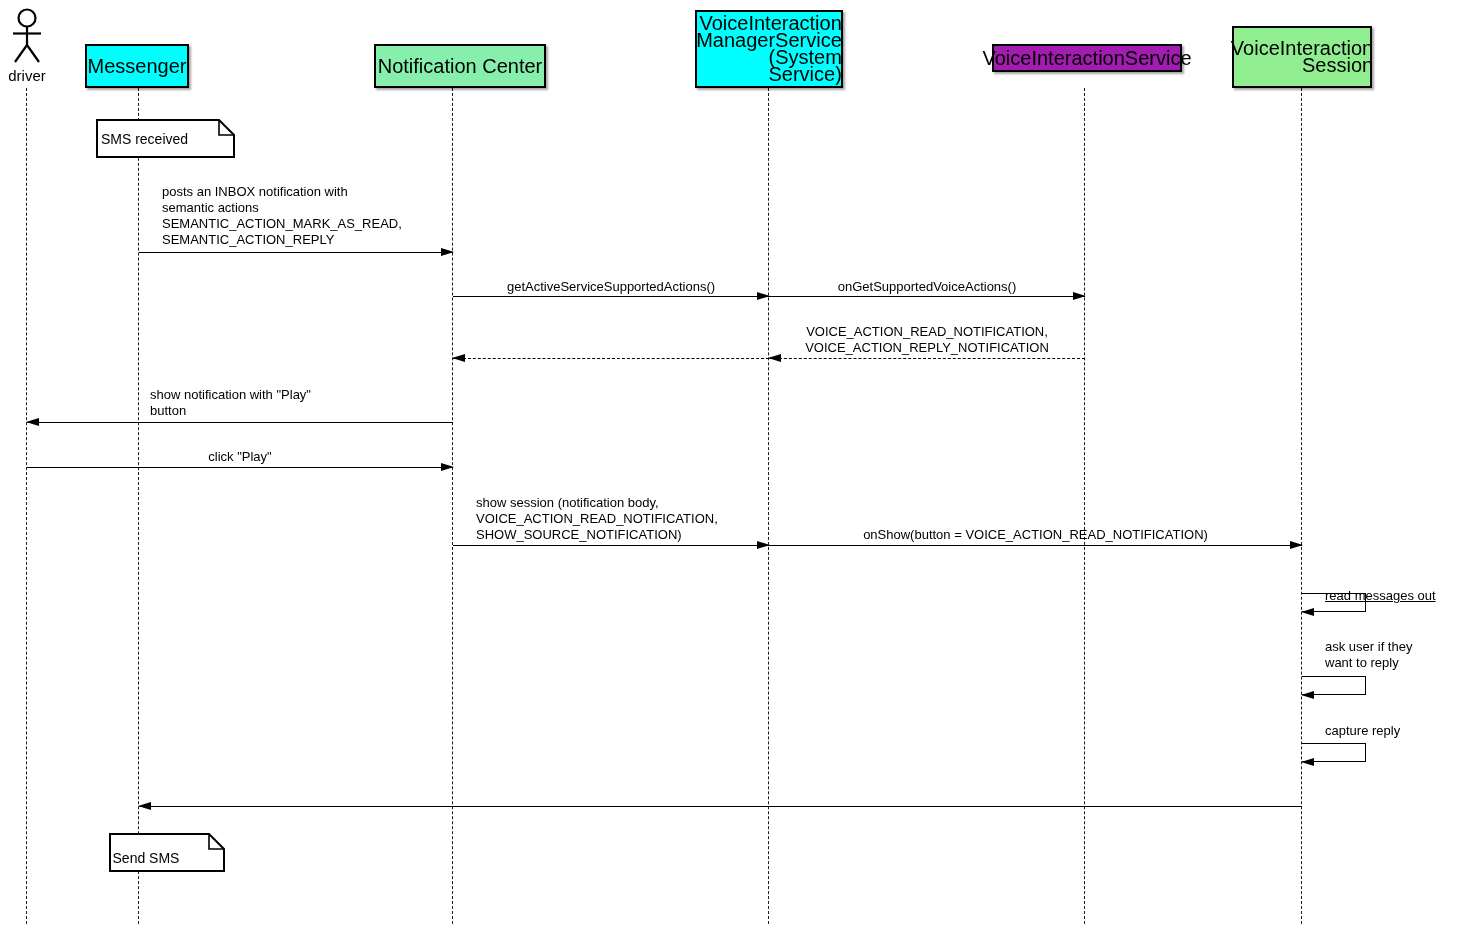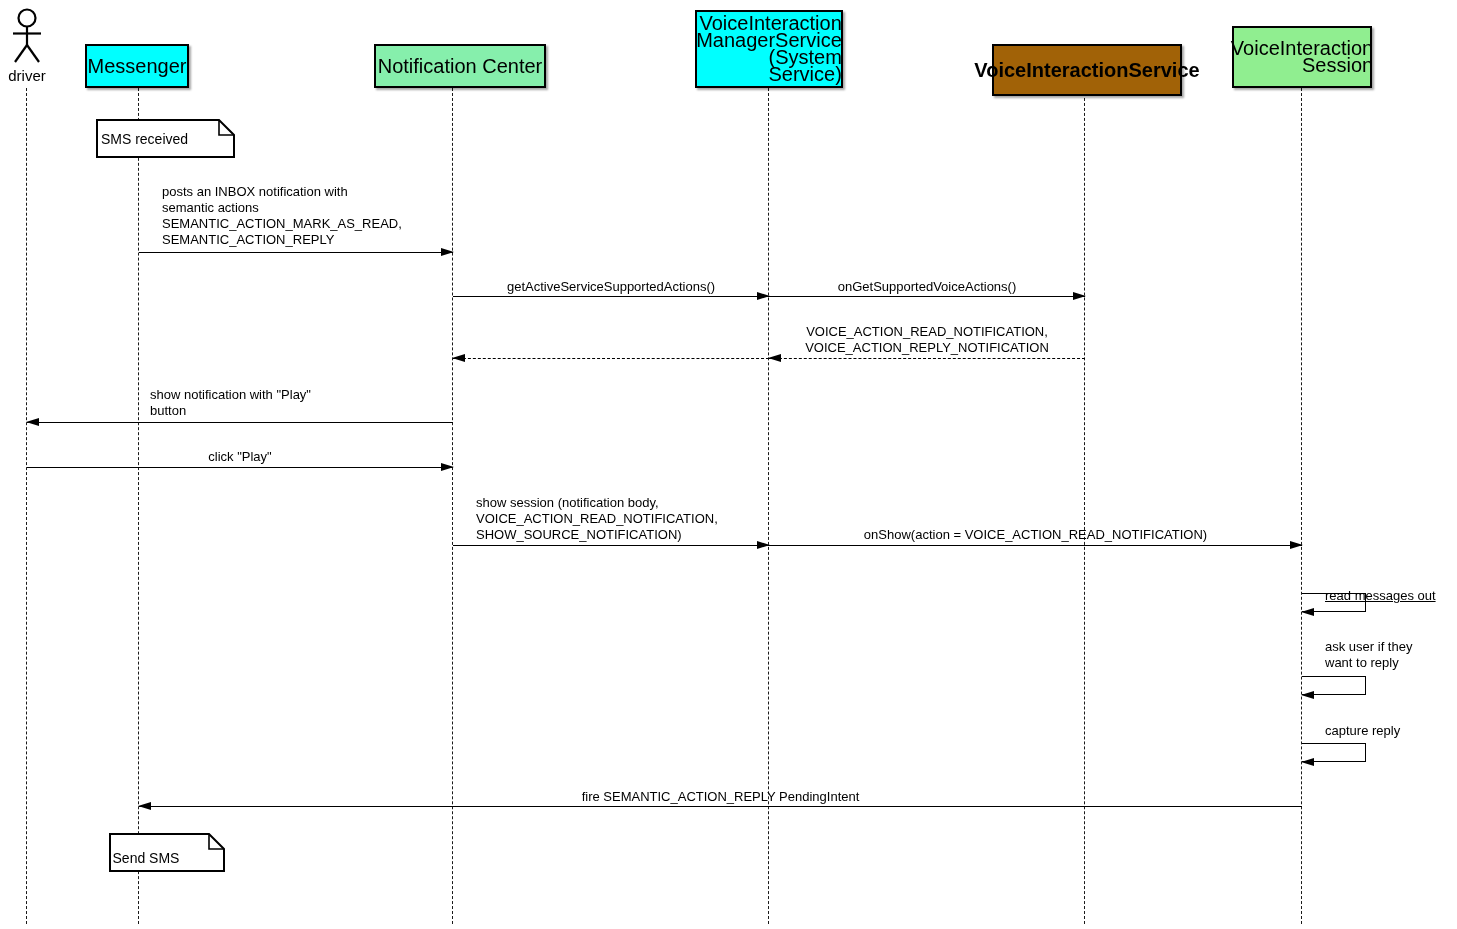--- a/index.html
+++ b/index.html
@@ -50,21 +50,21 @@
     <line x1="18" y1="40" x2="6" y2="57" stroke="#000" stroke-width="2.2"></line>
     <line x1="18" y1="40" x2="30" y2="57" stroke="#000" stroke-width="2.2"></line>
   </svg>
   <div class="actor-label" style="left:-4px; top:67px; width:62px;">driver</div>
 
   <div class="pbox" style="left: 85px; top: 44px; width: 104px; height: 44px; background-color: rgb(0, 255, 255);">Messenger</div>
   <div class="pbox" style="left: 374px; top: 44px; width: 172px; height: 44px; background-color: #86efac;">Notification Center</div>
   <div class="pbox" style="left: 695px; top: 10px; width: 148px; height: 78px; background-color: rgb(0, 255, 255);">VoiceInteraction
 ManagerService
 (System Service)</div>
-  <div class="pbox" style="left: 992px; top: 44px; width: 190px; height: 52px; background-color: #a16207; font-weight: bold;">VoiceInteractionService</div>
+  <div class="pbox" style="left: 992px; top: 44px; width: 190px; height: 28px; background-color: #a21caf;">VoiceInteractionService</div>
   <div class="pbox" style="left: 1232px; top: 26px; width: 140px; height: 62px; background-color: rgb(144, 238, 144);">VoiceInteraction
 Session</div>
 
   <div class="note" style="left:68px; top:119px; width:139px; height:39px;">
     <svg width="139" height="39" viewBox="0 0 139 39">
       <polygon points="1,1 123,1 138,16 138,38 1,38" fill="#ffffff" stroke="#000" stroke-width="2"></polygon>
       <polyline points="123,1 123,16 138,16" fill="none" stroke="#000" stroke-width="1.6"></polyline>
     </svg>
     <span class="note-text">SMS received</span>
   </div>
@@ -108,42 +108,41 @@
       <span class="head-r"></span>
     </div>
 
   <div class="lbl" style="left:476px; top:495px;">show session (notification body,
 VOICE_ACTION_READ_NOTIFICATION,
 SHOW_SOURCE_NOTIFICATION)</div>
   <div class="msg" style="left:453px; top:545px; width:316px;">
       <span class="head-r"></span>
     </div>
 
-  <div class="lbl center" style="left:769px; top:527px; width:533px;">onShow(action = VOICE_ACTION_READ_NOTIFICATION)</div>
+  <div class="lbl center" style="left:769px; top:527px; width:533px;">onShow(button = VOICE_ACTION_READ_NOTIFICATION)</div>
   <div class="msg" style="left:769px; top:545px; width:533px;">
       <span class="head-r"></span>
     </div>
 
   <div class="lbl" style="left:1325px; top:588px;text-decoration:underline;">read messages out</div>
   <div class="self" style="left:1302px; top:593px;">
       <span class="head-l"></span>
     </div>
 
   <div class="lbl" style="left:1325px; top:639px;">ask user if they
 want to reply</div>
   <div class="self" style="left:1302px; top:676px;">
       <span class="head-l"></span>
     </div>
 
   <div class="lbl" style="left:1325px; top:723px;">capture reply</div>
   <div class="self" style="left:1302px; top:743px;">
       <span class="head-l"></span>
     </div>
 
-  <div class="lbl center" style="left:139px; top:789px; width:1163px;">fire SEMANTIC_ACTION_REPLY PendingIntent</div>
   <div class="msg" style="left:139px; top:806px; width:1163px;">
       <span class="head-l"></span>
     </div>
 
   <div class="note" style="left:81px; top:833px; width:116px; height:50px;">
     <svg width="116" height="39" viewBox="0 0 116 39">
       <polygon points="1,1 100,1 115,16 115,38 1,38" fill="#ffffff" stroke="#000" stroke-width="2"></polygon>
       <polyline points="100,1 100,16 115,16" fill="none" stroke="#000" stroke-width="1.6"></polyline>
     </svg>
     <span class="note-text">Send SMS</span>

